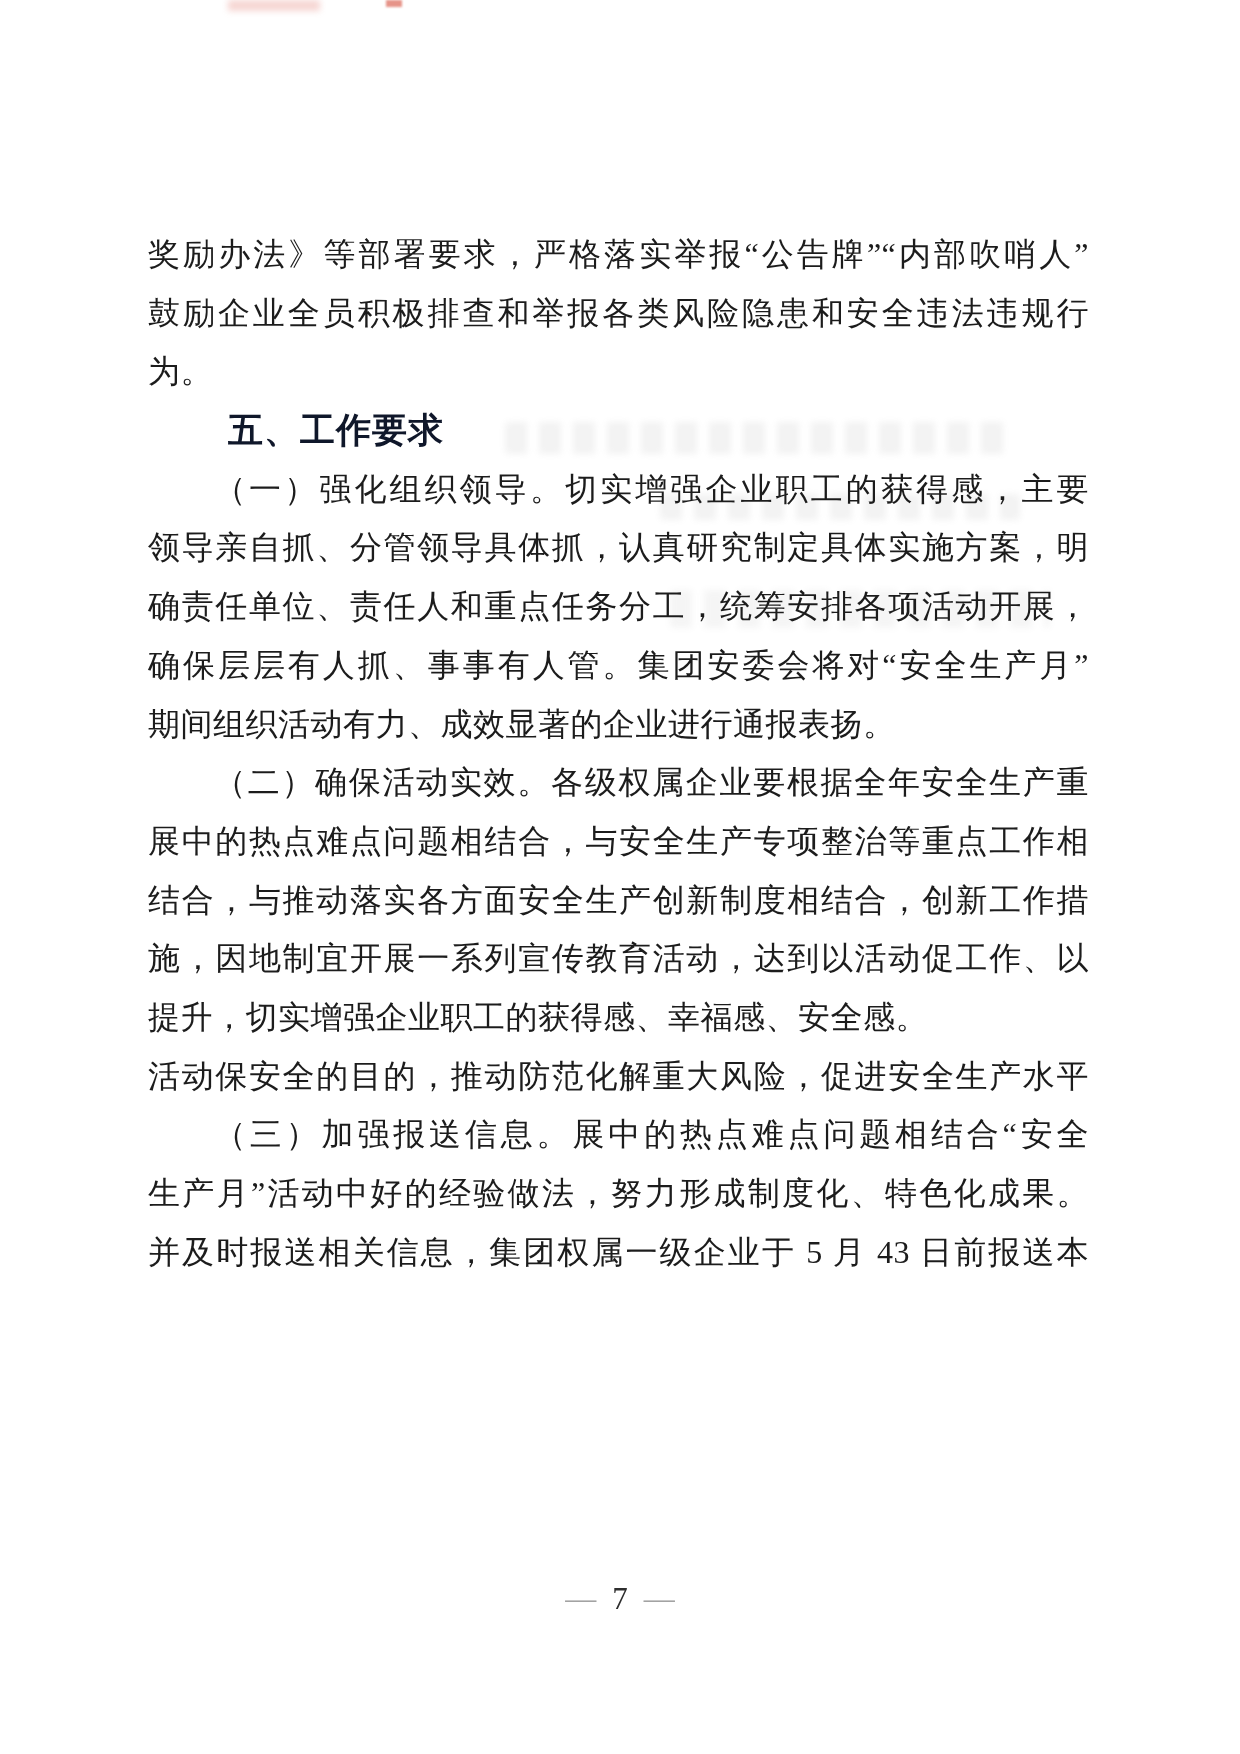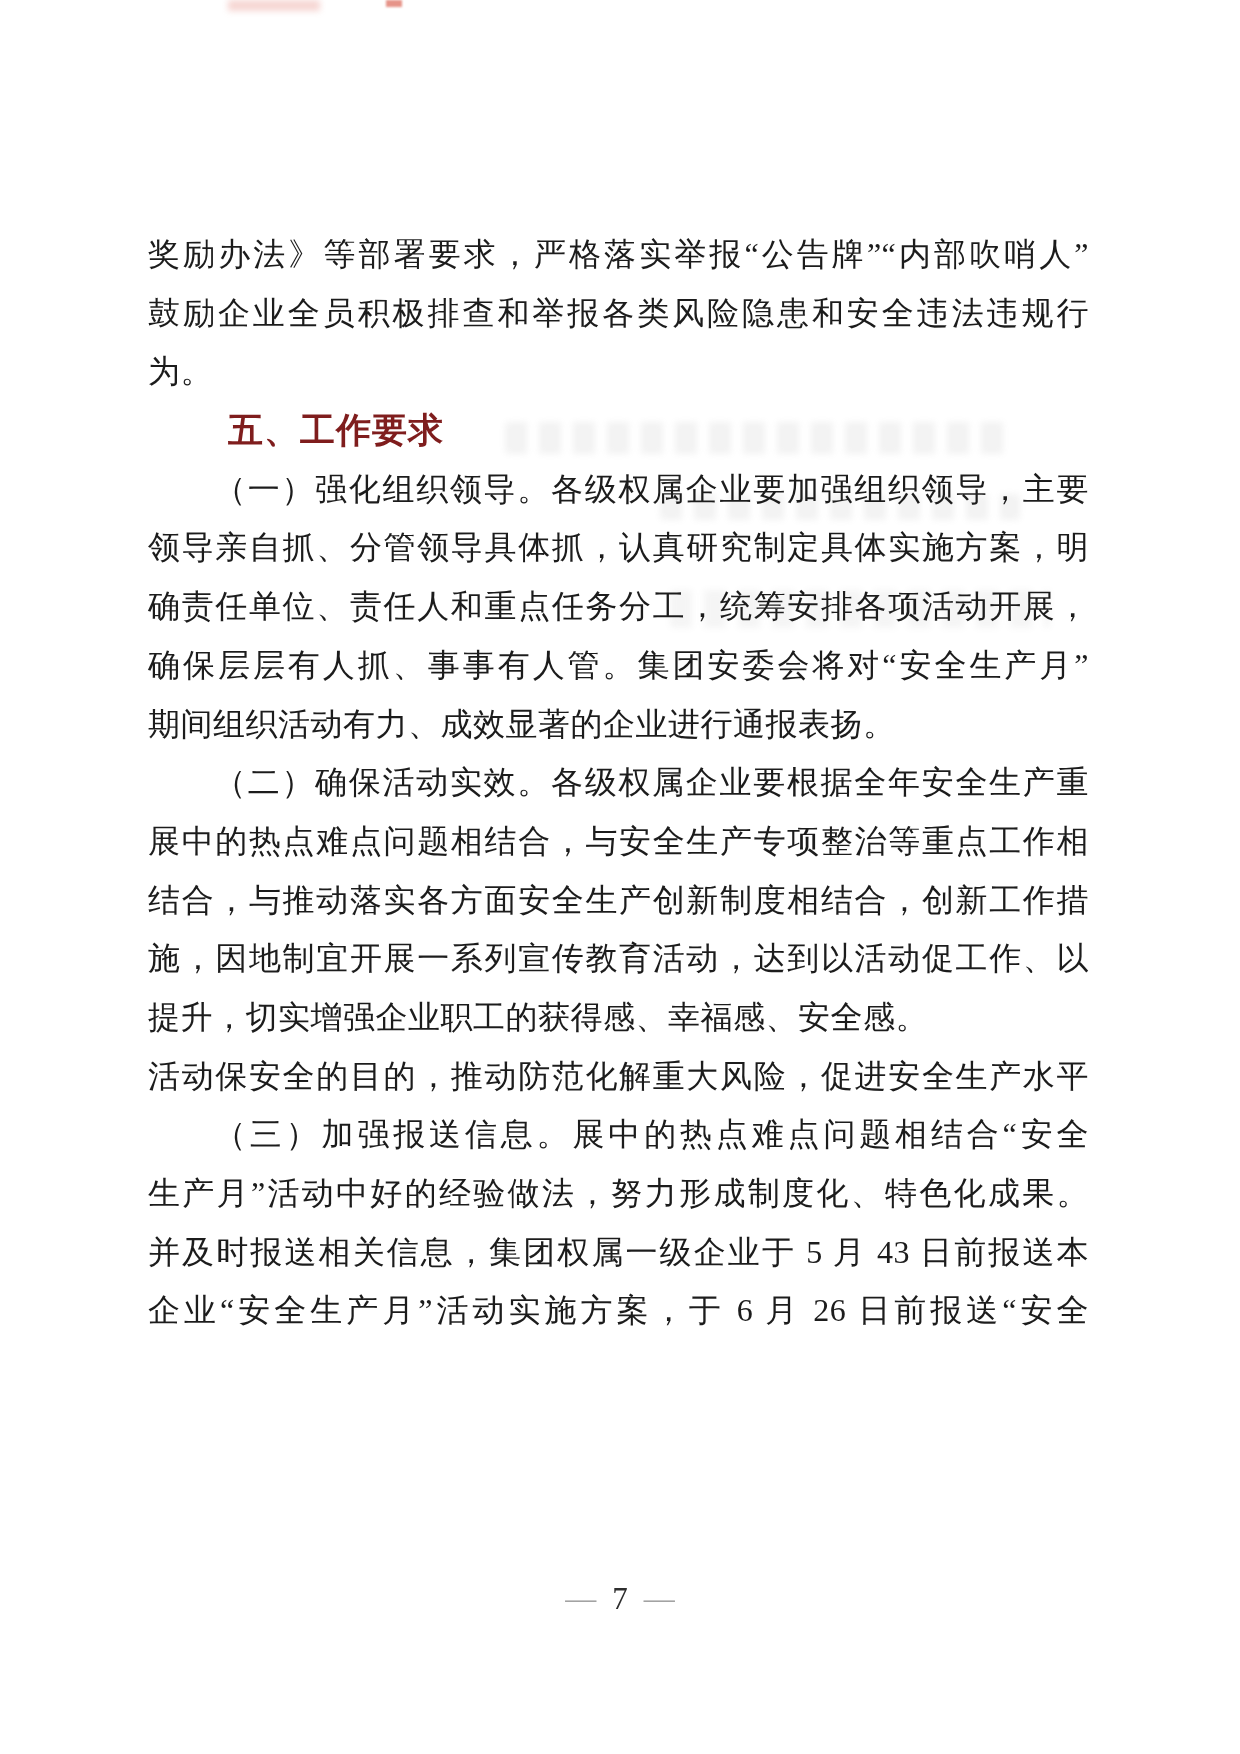--- a/index.html
+++ b/index.html
@@ -37,21 +37,21 @@
     text-justify: inter-character;
   }
   .line.indent {
     text-indent: 66px;
   }
   .line.heading {
     font-family: "Liberation Sans", "DejaVu Sans", sans-serif;
     font-weight: 700;
     font-size: 35px;
     text-indent: 80px;
-    color: #7f1d1d;
+    color: #0f172a;
     letter-spacing: 1px;
   }
   
   .footer {
     position: absolute;
     left: 0;
     top: 1576px;
     width: 1240px;
     text-align: center;
     font-size: 31px;
@@ -96,34 +96,33 @@
   <div class="speck-b"></div>
   <div class="bleed bleed-a"></div>
   <div class="bleed bleed-b"></div>
   <div class="bleed bleed-c"></div>
 
   <div class="text-block">
     <div class="line j">奖励办法》等部署要求，严格落实举报“公告牌”“内部吹哨人”</div>
     <div class="line j">鼓励企业全员积极排查和举报各类风险隐患和安全违法违规行</div>
     <div class="line">为。</div>
     <div class="line heading">五、工作要求</div>
-    <div class="line j indent">（一）强化组织领导。各级权属企业要加强组织领导，主要</div>
+    <div class="line j indent">（一）强化组织领导。切实增强企业职工的获得感，主要</div>
     <div class="line j">领导亲自抓、分管领导具体抓，认真研究制定具体实施方案，明</div>
     <div class="line j">确责任单位、责任人和重点任务分工，统筹安排各项活动开展，</div>
     <div class="line j">确保层层有人抓、事事有人管。集团安委会将对“安全生产月”</div>
     <div class="line">期间组织活动有力、成效显著的企业进行通报表扬。</div>
     <div class="line j indent">（二）确保活动实效。各级权属企业要根据全年安全生产重</div>
     <div class="line j">展中的热点难点问题相结合，与安全生产专项整治等重点工作相</div>
     <div class="line j">结合，与推动落实各方面安全生产创新制度相结合，创新工作措</div>
     <div class="line j">施，因地制宜开展一系列宣传教育活动，达到以活动促工作、以</div>
     <div class="line">提升，切实增强企业职工的获得感、幸福感、安全感。</div>
     <div class="line j">活动保安全的目的，推动防范化解重大风险，促进安全生产水平</div>
     <div class="line j indent">（三）加强报送信息。展中的热点难点问题相结合“安全</div>
     <div class="line j">生产月”活动中好的经验做法，努力形成制度化、特色化成果。</div>
     <div class="line j">并及时报送相关信息，集团权属一级企业于 5 月 43 日前报送本</div>
-    <div class="line j">企业“安全生产月”活动实施方案，于 6 月 26 日前报送“安全</div>
   </div>
 
   <div class="footer">
     <span class="dash">—</span><span class="pnum">7</span><span class="dash">—</span>
   </div>
 
 </div>
 
 </body></html>

